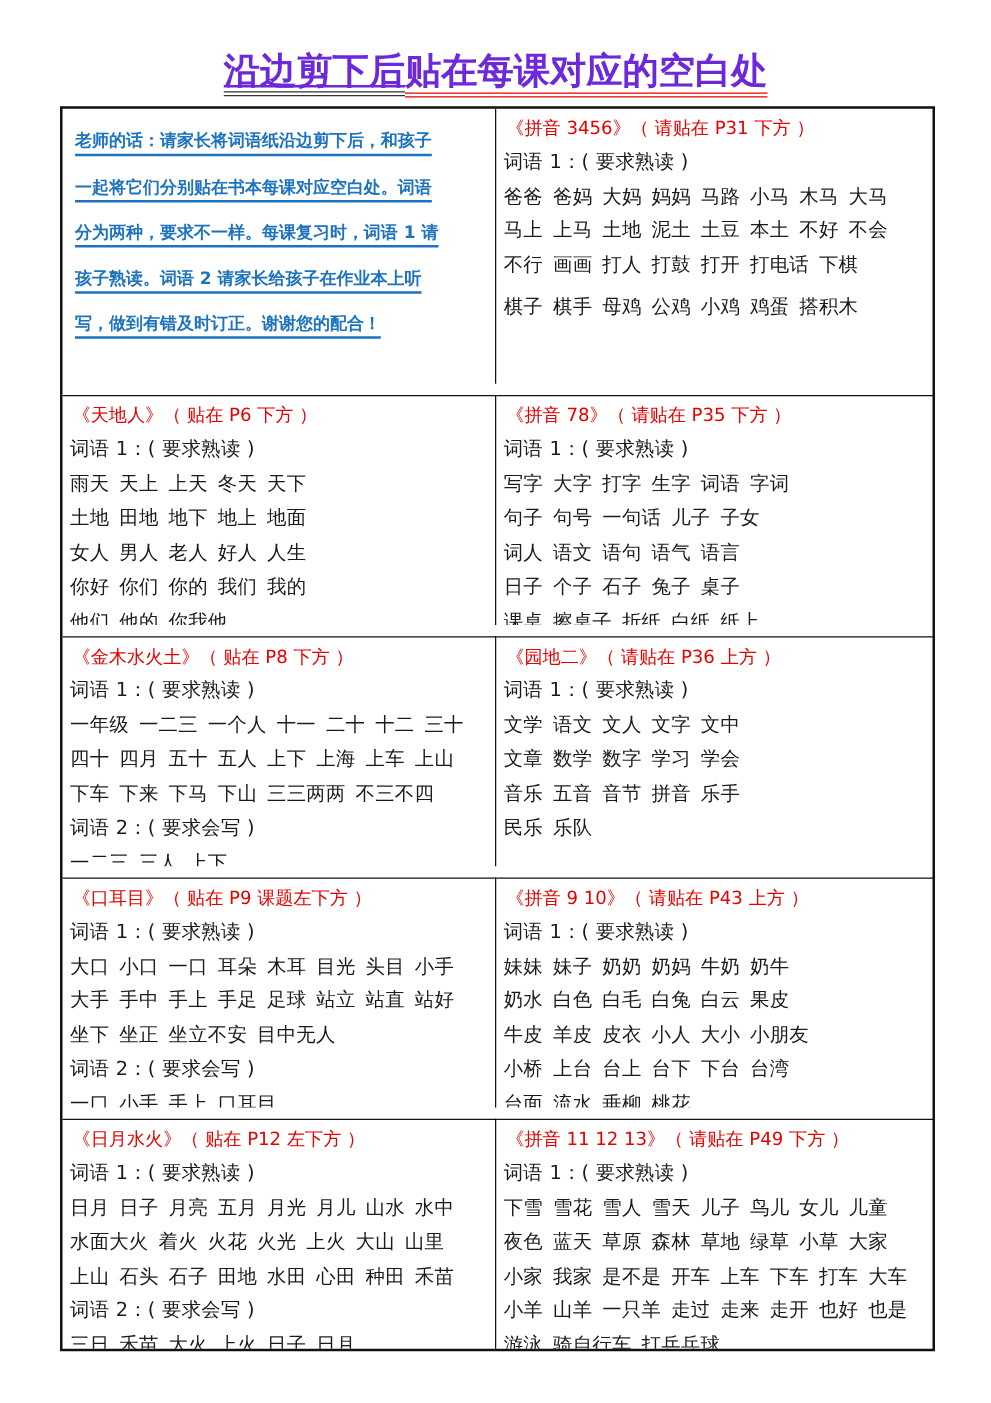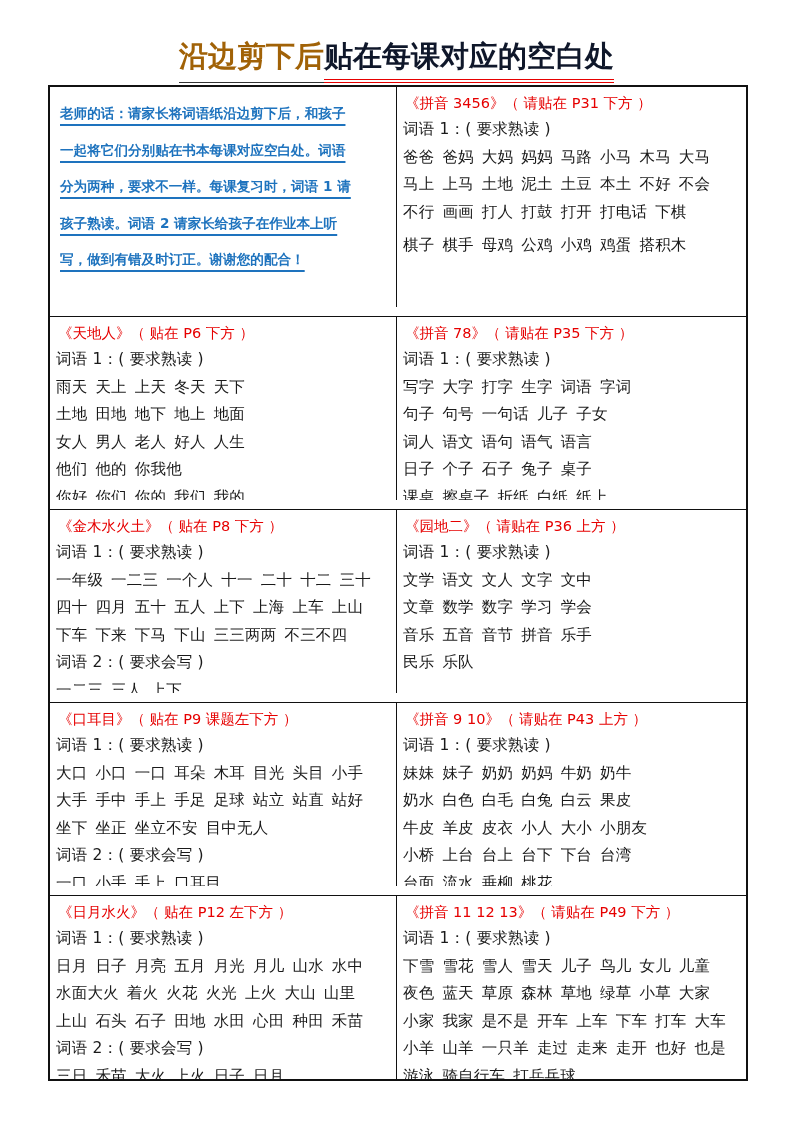--- a/index.html
+++ b/index.html
@@ -2,22 +2,22 @@
 <html><head>
 <meta charset="utf-8">
 <style>
   html, body { margin: 0; padding: 0; background: #ffffff; }
   body { width: 793px; height: 1122px; position: relative; font-family: "DejaVu Sans", "Liberation Sans", sans-serif; color: #1a1a1a; }
   .title {
     position: absolute; top: 36px; left: 0; width: 793px; text-align: center;
     font-family: "DejaVu Serif", "Liberation Serif", serif;
     font-size: 29px; font-weight: bold; line-height: 40px; letter-spacing: 0px;
   }
-  .title .t-black { color: #a16207; border-bottom: 4px double #333; padding-bottom: 9px; }
-  .title .t-red { color: #0f172a; border-bottom: 4px double #e60000; padding-bottom: 6px; }
+  .title .t-black { color: #6d28d9; border-bottom: 4px double #333; padding-bottom: 0; text-decoration: underline; }
+  .title .t-red { color: #6d28d9; border-bottom: 4px double #e60000; padding-bottom: 1px; }
   .sheet {
     position: absolute; left: 48px; top: 85px; width: 700px; height: 996px;
     border: 2px solid #111; box-sizing: border-box;
     display: grid; grid-template-columns: 347px 351px;
     grid-template-rows: 220px 193px 193px 193px 193px;
   }
   .cell { box-sizing: border-box; padding: 5px 0 0 6px; overflow: hidden; }
   .cell.l { border-right: 1.5px solid #111; }
   .cell.row-sep { border-top: 1.5px solid #111; margin-top: 9px; }
   .note {
@@ -55,22 +55,22 @@
       <div class="line words"><span>不行</span><span>画画</span><span>打人</span><span>打鼓</span><span>打开</span><span>打电话</span><span>下棋</span></div>
       <div class="line words" style="margin-top: 6px;"><span>棋子</span><span>棋手</span><span>母鸡</span><span>公鸡</span><span>小鸡</span><span>鸡蛋</span><span>搭积木</span></div>
     </div>
 
   <div class="cell l row-sep">
       <div class="head">《天地人》（ 贴在 P6 下方 ）</div>
       <div class="line">词语 1：( 要求熟读 )</div>
       <div class="line words"><span>雨天</span><span>天上</span><span>上天</span><span>冬天</span><span>天下</span></div>
       <div class="line words"><span>土地</span><span>田地</span><span>地下</span><span>地上</span><span>地面</span></div>
       <div class="line words"><span>女人</span><span>男人</span><span>老人</span><span>好人</span><span>人生</span></div>
+      <div class="line words"><span>你好</span><span>你们</span><span>你的</span><span>我们</span><span>我的</span></div>
       <div class="line words"><span>他们</span><span>他的</span><span>你我他</span></div>
-      <div class="line words"><span>你好</span><span>你们</span><span>你的</span><span>我们</span><span>我的</span></div>
     </div>
   <div class="cell row-sep">
       <div class="head">《拼音 78》（ 请贴在 P35 下方 ）</div>
       <div class="line">词语 1：( 要求熟读 )</div>
       <div class="line words"><span>写字</span><span>大字</span><span>打字</span><span>生字</span><span>词语</span><span>字词</span></div>
       <div class="line words"><span>句子</span><span>句号</span><span>一句话</span><span>儿子</span><span>子女</span></div>
       <div class="line words"><span>词人</span><span>语文</span><span>语句</span><span>语气</span><span>语言</span></div>
       <div class="line words"><span>日子</span><span>个子</span><span>石子</span><span>兔子</span><span>桌子</span></div>
       <div class="line words"><span>课桌</span><span>擦桌子</span><span>折纸</span><span>白纸</span><span>纸上</span></div>
     </div>

